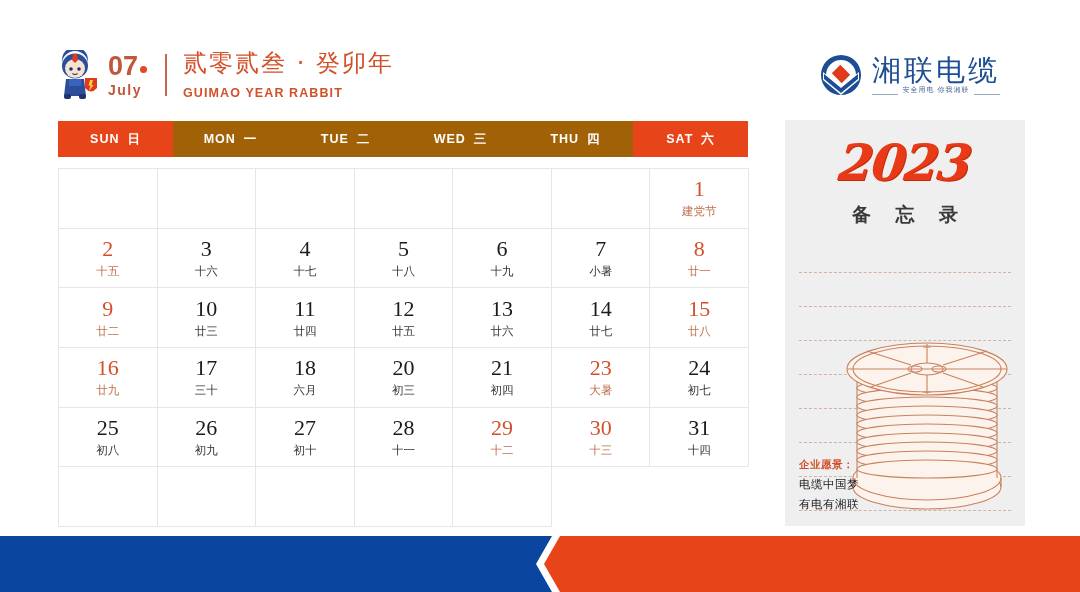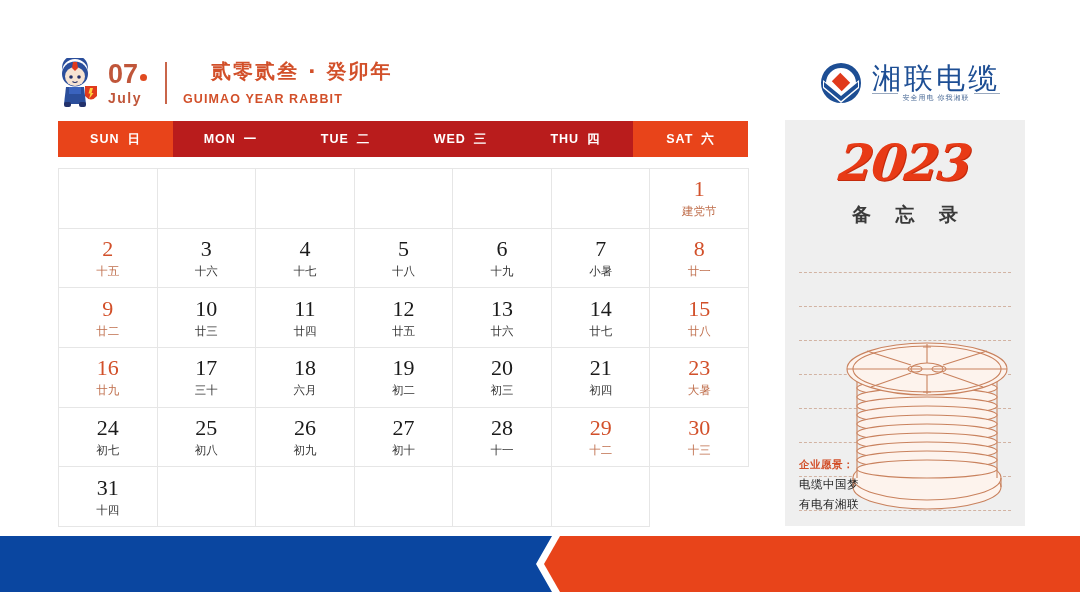--- a/index.html
+++ b/index.html
@@ -4,59 +4,59 @@
 <style>
   html,body{margin:0;padding:0;}
   body{
     width:1080px;height:592px;
     background:#ffffff;
     font-family:"Liberation Sans","DejaVu Sans",sans-serif;
     overflow:hidden;position:relative;
   }
 
   
-  .header{position:absolute;left:0;top:8px;width:1064px;height:118px;}
+  .header{position:absolute;left:0;top:0;width:1064px;height:118px;}
 
   .brand-left{position:absolute;left:55px;top:50px;display:flex;align-items:center;}
 
   .mascot{width:46px;height:50px;position:relative;margin-right:7px;}
 
   .month-block{display:flex;flex-direction:column;align-items:flex-start;
                margin-right:18px;line-height:1;}
   .month-num{font-size:27px;font-weight:bold;color:#C0563A;letter-spacing:0px;
              position:relative;font-family:"Liberation Sans",sans-serif;}
   .month-dot{display:inline-block;width:7px;height:7px;border-radius:50%;
              background:#E04A20;margin-left:2px;vertical-align:2px;}
   .month-name{font-size:14px;font-weight:bold;color:#C0563A;letter-spacing:1.5px;
               margin-top:3px;}
 
   .divider-bar{width:2px;height:42px;background:#C9654A;margin-right:16px;}
 
   .cn-block{display:flex;flex-direction:column;line-height:1;}
-  .cn-title{font-size:20px;font-weight:bold;color:#D2502A;letter-spacing:2px;
-            font-family:"DejaVu Sans",sans-serif;margin-left:28px;}
+  .cn-title{font-size:24px;font-weight:normal;color:#D2502A;letter-spacing:2px;
+            font-family:"DejaVu Sans",sans-serif;}
   .cn-sub{font-size:12.5px;font-weight:bold;color:#D2502A;letter-spacing:1.1px;
           margin-top:12px;font-family:"Liberation Sans",sans-serif;}
 
   
   .brand-right{position:absolute;left:818px;top:52px;display:flex;align-items:center;}
   .logo-mark{width:46px;height:46px;margin-right:8px;}
   .logo-text-wrap{display:flex;flex-direction:column;}
   .logo-cn{font-size:29px;font-weight:normal;color:#1D4E94;letter-spacing:3px;
            line-height:1;font-family:"DejaVu Sans",sans-serif;}
-  .logo-tag-row{display:flex;align-items:flex-start;}
+  .logo-tag-row{display:flex;align-items:flex-end;}
   .tag-line{flex:1;height:1px;background:#9aa9bf;}
   .logo-tag{font-size:7px;color:#4A6A96;letter-spacing:1px;margin:0 4px;
             white-space:nowrap;font-family:"DejaVu Sans",sans-serif;}
 
   
   .dow-row{position:absolute;left:58px;top:121px;width:690px;height:36px;display:flex;}
   .dow{flex:1;display:flex;align-items:center;justify-content:center;
        font-size:12.5px;font-weight:bold;color:#ffffff;letter-spacing:1px;
-       background:#b91c1c;}
+       background:#a16207;}
   .dow .cn{margin-left:8px;font-size:12.5px;font-family:"DejaVu Sans",sans-serif;}
   .dow.weekend{background:#E8441A;}
 
   
   .grid{position:absolute;left:58px;top:168px;width:690px;height:358px;
         display:grid;grid-template-columns:repeat(7,1fr);
         grid-template-rows:repeat(6,1fr);
         border-left:1px solid #E6E6E6;border-top:1px solid #E6E6E6;}
   .cell{border-right:1px solid #E6E6E6;border-bottom:1px solid #E6E6E6;
         display:flex;flex-direction:column;align-items:center;
@@ -250,24 +250,20 @@
       <div class="daynum">16</div>
       <div class="lunar">廿九</div>
     </div>
     <div class="cell">
       <div class="daynum">17</div>
       <div class="lunar">三十</div>
     </div>
     <div class="cell">
       <div class="daynum">18</div>
       <div class="lunar">六月</div>
-    </div>
-    <div class="cell">
-      <div class="daynum">19</div>
-      <div class="lunar">初二</div>
     </div>
     <div class="cell">
       <div class="daynum">20</div>
       <div class="lunar">初三</div>
     </div>
     <div class="cell">
       <div class="daynum">21</div>
       <div class="lunar">初四</div>
     </div>
     <div class="cell weekend">

